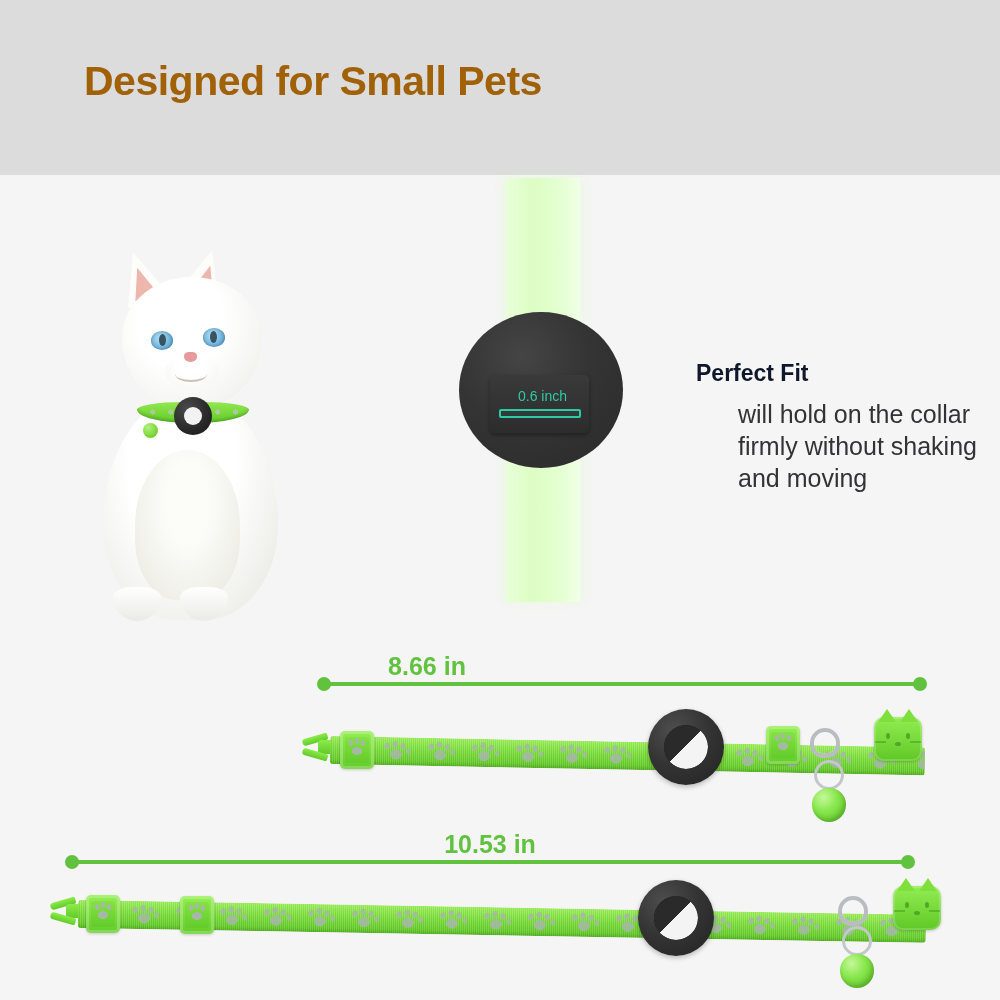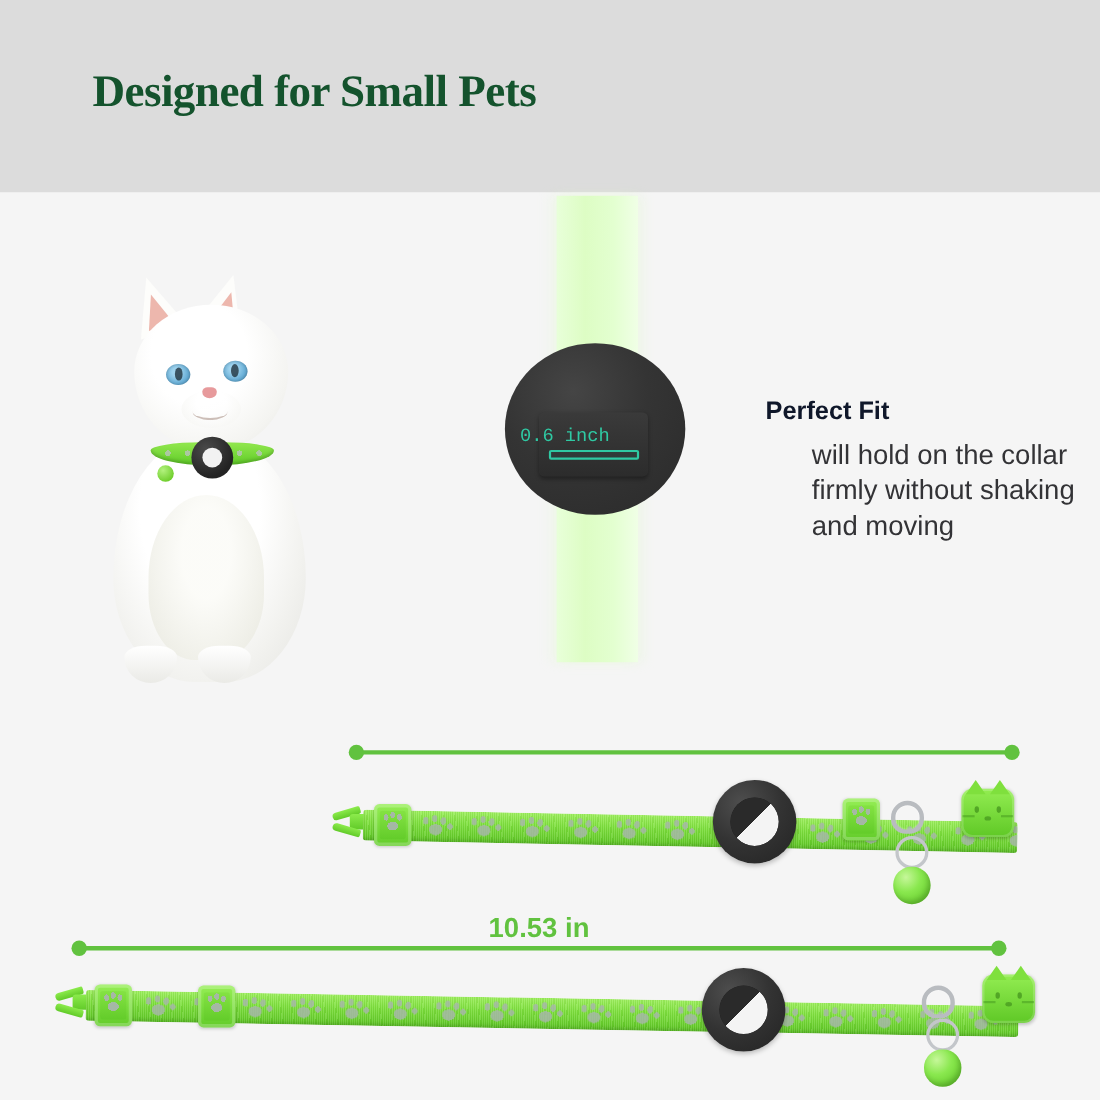--- a/index.html
+++ b/index.html
@@ -16,24 +16,23 @@
     position: absolute;
     left: 0; top: 0;
     width: 1000px; height: 175px;
     background: #dcdcdc;
   }
   #header-title {
     position: absolute;
     left: 84px; top: 58px;
     font-size: 41px;
     font-weight: bold;
-    color: #14532d;
+    color: #a16207;
     letter-spacing: -0.5px;
     white-space: nowrap;
-    font-family: Liberation Serif, serif;
   }
   #header-sub {
     position: absolute;
     left: 87px; top: 123px;
     font-size: 27px;
     color: #555558;
     white-space: nowrap;
   }
 
   
@@ -209,27 +208,26 @@
   #holder-loop {
     position: absolute;
     left: 490px; top: 375px;
     width: 99px; height: 58px;
     background: linear-gradient(#3a3a3a, #2c2c2c);
     border-radius: 5px;
     box-shadow: 0 2px 4px rgba(0,0,0,.35);
   }
   #holder-measure-label {
     position: absolute;
-    left: 471px; top: 388px;
+    left: 500px; top: 388px;
     width: 85px;
     text-align: center;
-    font-size: 17px;
+    font-size: 14px;
     color: #2fc9a3;
     white-space: nowrap;
-    font-family: Liberation Mono, monospace;
   }
   #holder-measure-bar {
     position: absolute;
     left: 499px; top: 409px;
     width: 82px; height: 9px;
     border: 2px solid #2fc9a3;
     border-radius: 2px;
     background: rgba(47,201,163,.07);
   }
 
@@ -483,20 +481,21 @@
 <div id="strap"></div>
 <div id="holder"></div>
 <div id="holder-loop"></div>
 <div id="holder-measure-label">0.6 inch</div>
 <div id="holder-measure-bar"></div>
 
 <div id="fit-title">Perfect Fit</div>
 <div id="fit-body">will hold on the collar firmly without shaking and moving</div>
 
 <div class="measure" id="measure-1">
+  <div class="measure-label">8.66 in</div>
   <div class="measure-line"></div>
   <div class="measure-dot start"></div>
   <div class="measure-dot end"></div>
 </div>
 
 <div class="collar" id="collar-1" style="left:300px; top:700px; width:630px; height:120px;">
   <div class="buckle-prong" style="left:2px; top:32px;">
     <div class="stem"></div>
   </div>
   <div class="collar-strap" style="left:30px; top:36px; width:595px; transform:rotate(1.1deg); transform-origin:left center;">

